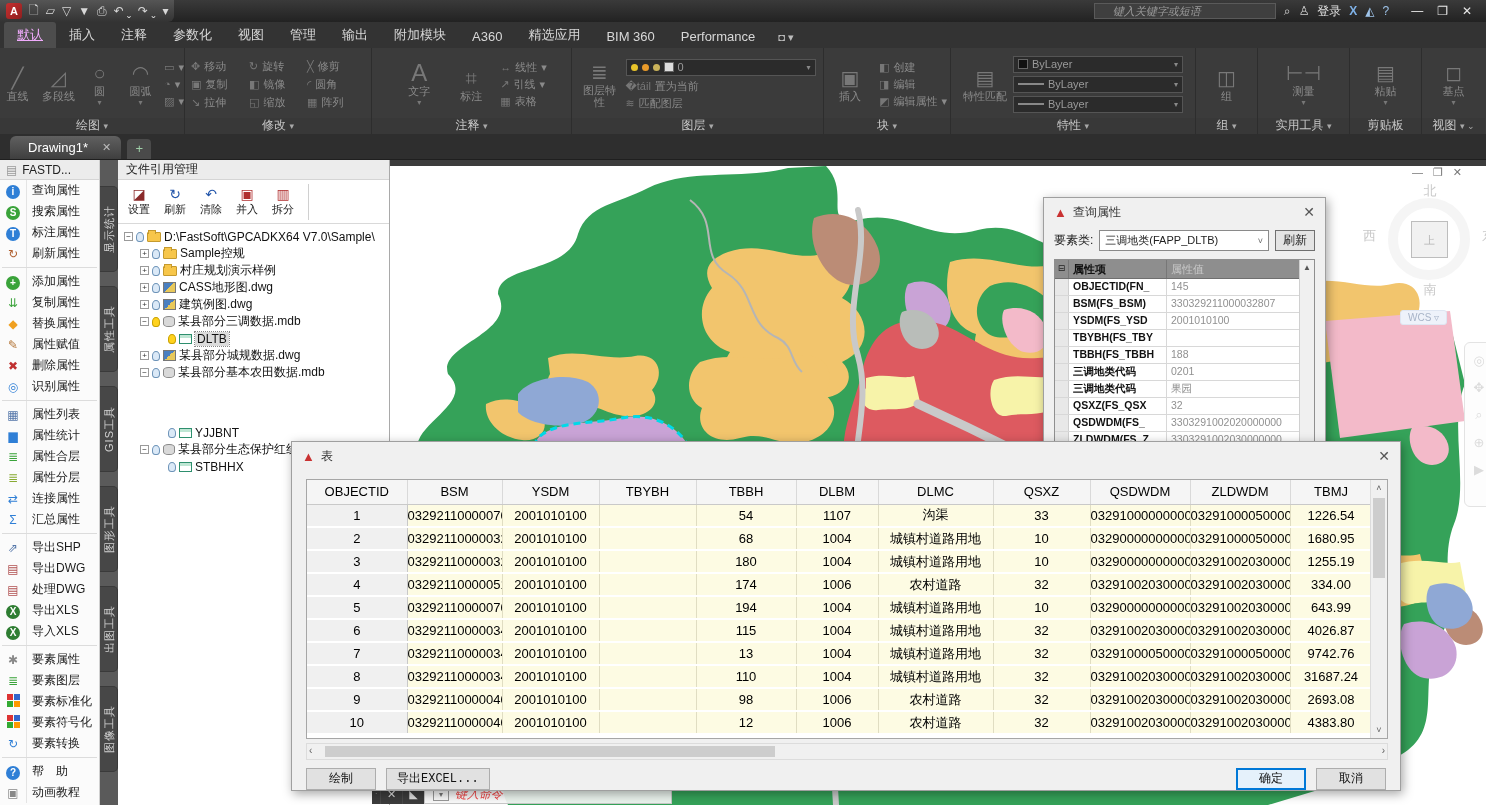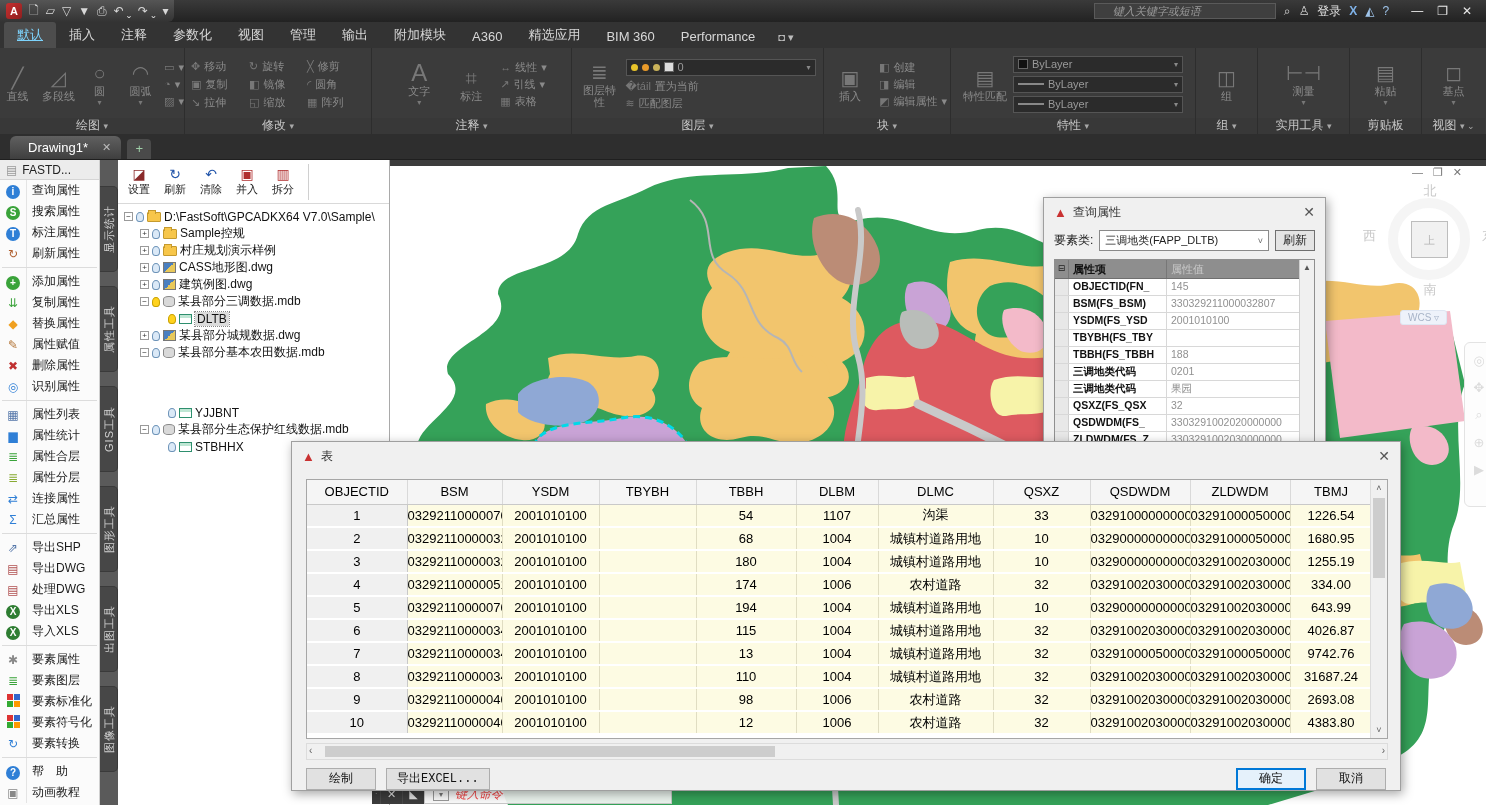--- a/index.html
+++ b/index.html
@@ -20,21 +20,21 @@
     color:#9a9a9a; font-style:italic; font-size:11px; padding:0 18px; }
   .tb-search::placeholder { color:#9a9a9a; font-style:italic; }
   .tb-ic { color:#cfcfcf; font-size:12px; }
   .signin { font-size:12px; color:#e0e0e0; }
   .winbtns { display:flex; gap:14px; margin-left:14px; padding-right:10px; color:#e8e8e8; font-size:12px; }
 
   
   .ribbontabs { position:absolute; left:0; top:22px; width:1486px; height:26px;
     background:#333; display:flex; align-items:flex-end; padding-left:4px; }
   .rtab { color:#d8d8d8; font-size:13px; padding:4px 13px; cursor:default; }
-  .rtab.active { background:#4d4d4d; color:#7dd3fc; border-radius:3px 3px 0 0;text-decoration:underline; }
+  .rtab.active { background:#4d4d4d; color:#f0abfc; border-radius:3px 3px 0 0;text-decoration:underline; }
   .rtab-ex { color:#bbb; font-size:11px; padding:4px 10px; }
 
   
   .ribbonbody { position:absolute; left:0; top:48px; width:1486px; height:86px;
     background:#3b3b3b; display:flex; }
   .panel { position:relative; height:86px; border-right:1px solid #2d2d2d; flex:none; }
   .p-label { position:absolute; bottom:0; left:0; right:0; height:16px; text-align:center;
     color:#c8c8c8; font-size:12px; line-height:15px; background:#383838; }
   .p-label .dd { font-size:9px; color:#a8a8a8; }
   .p-body { position:absolute; top:2px; left:0; right:0; bottom:16px; display:flex;
@@ -636,20 +636,23 @@
     </div>
     <div class="stab">
       <span>出图工具</span>
     </div>
     <div class="stab">
       <span>图像工具</span>
     </div>
   </div>
 
 <div class="xref">
+  <div class="xref-title">
+    <span>文件引用管理</span>
+  </div>
   <div class="xref-toolbar" id="xref-toolbar">
       <div class="xtb-btn">
         <span class="xic" style="color: rgb(138, 42, 42);">◪</span>
         <span class="xlab">设置</span>
       </div>
       <div class="xtb-btn">
         <span class="xic" style="color: rgb(34, 85, 170);">↻</span>
         <span class="xlab">刷新</span>
       </div>
       <div class="xtb-btn">

